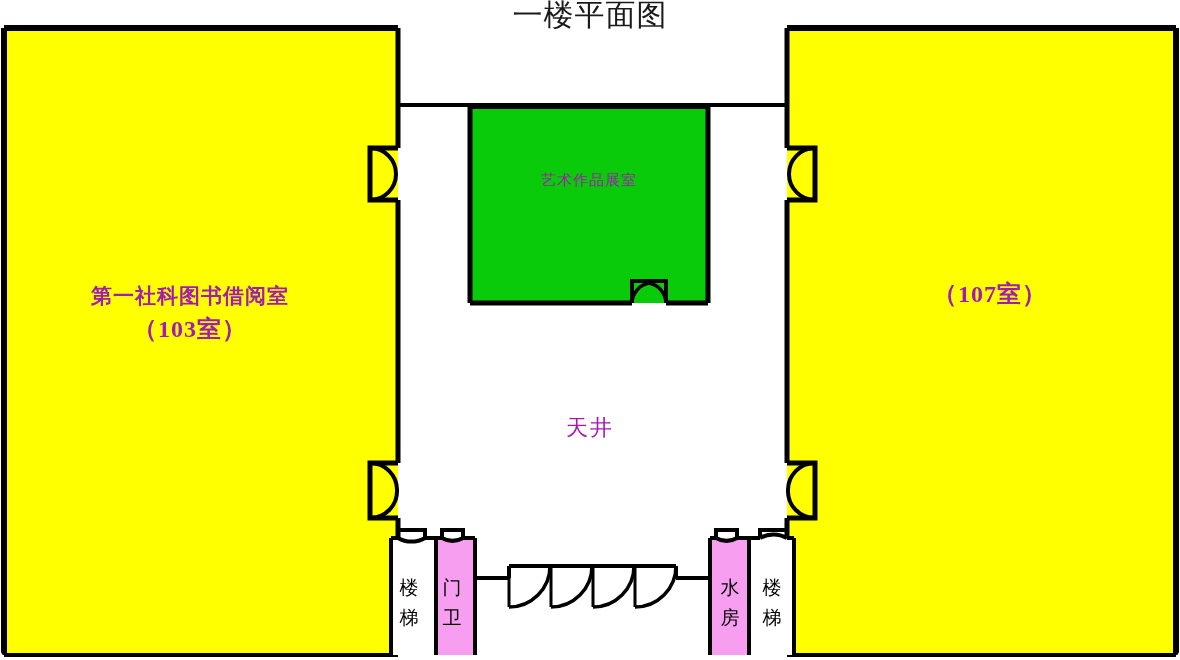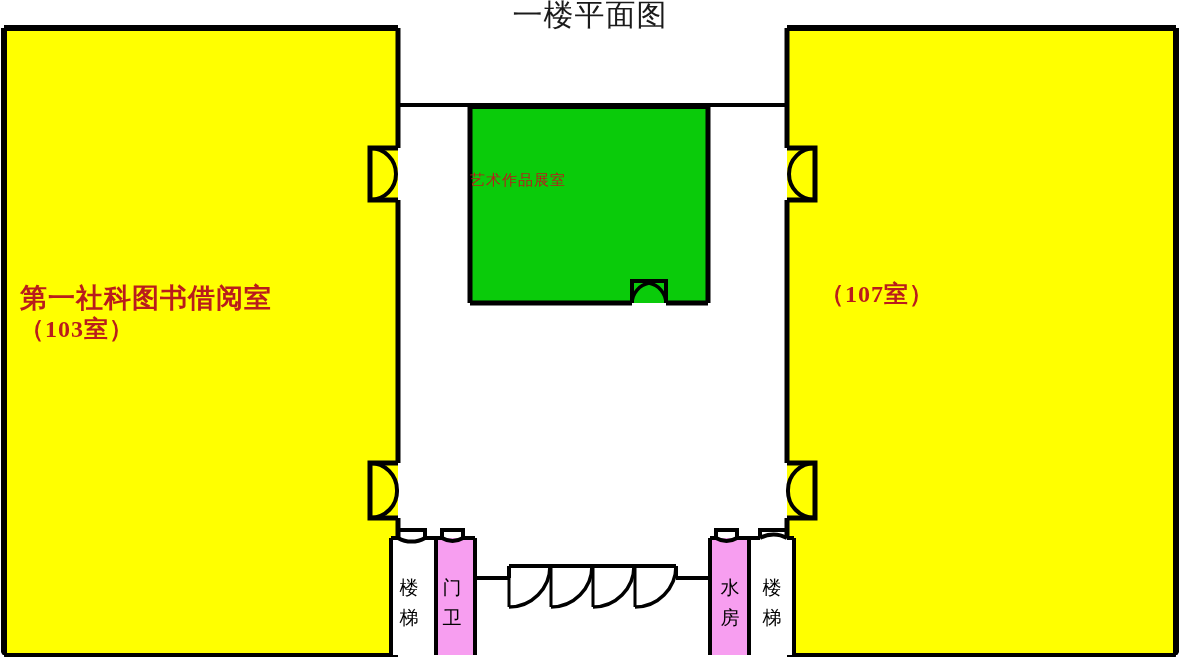--- a/index.html
+++ b/index.html
@@ -28,30 +28,32 @@
     letter-spacing: 1px;
     line-height: 34px;
   }
   svg#floorplan {
     position: absolute;
     left: 0;
     top: 0;
   }
   .room-label {
     position: absolute;
-    color: #b91c1c;
+    text-align: center;
+    color: #a21caf;
     font-family: "Liberation Serif", "DejaVu Serif", serif;
     pointer-events: none;
   }
   .room-label .ln1 {
     display: block;
-    font-size: 27px;
+    font-size: 21px;
     font-weight: bold;
     line-height: 30px;
     letter-spacing: 1px;
+    font-family: Liberation Mono, monospace;
   }
   .room-label .ln2 {
     display: block;
     font-size: 24px;
     font-weight: bold;
     line-height: 32px;
     letter-spacing: 1px;
   }
   #label-left  { left: 20px;  top: 283px; width: 340px; }
   #label-right { left: 820px; top: 278px; width: 340px; }
@@ -242,20 +244,21 @@
     <span class="ln1">第一社科图书借阅室</span>
     <span class="ln2">（103室）</span>
   </div>
 
   <div class="room-label" id="label-right">
     <span class="ln2">（107室）</span>
   </div>
 
   <div class="room-label" id="label-art">艺术作品展室</div>
 
+  <div class="room-label" id="label-atrium">天井</div>
 
   <div class="vlabel" id="label-stair-left">
     <span>楼</span>
     <span>梯</span>
   </div>
 
   <div class="vlabel" id="label-gate">
     <span>门</span>
     <span>卫</span>
   </div>

